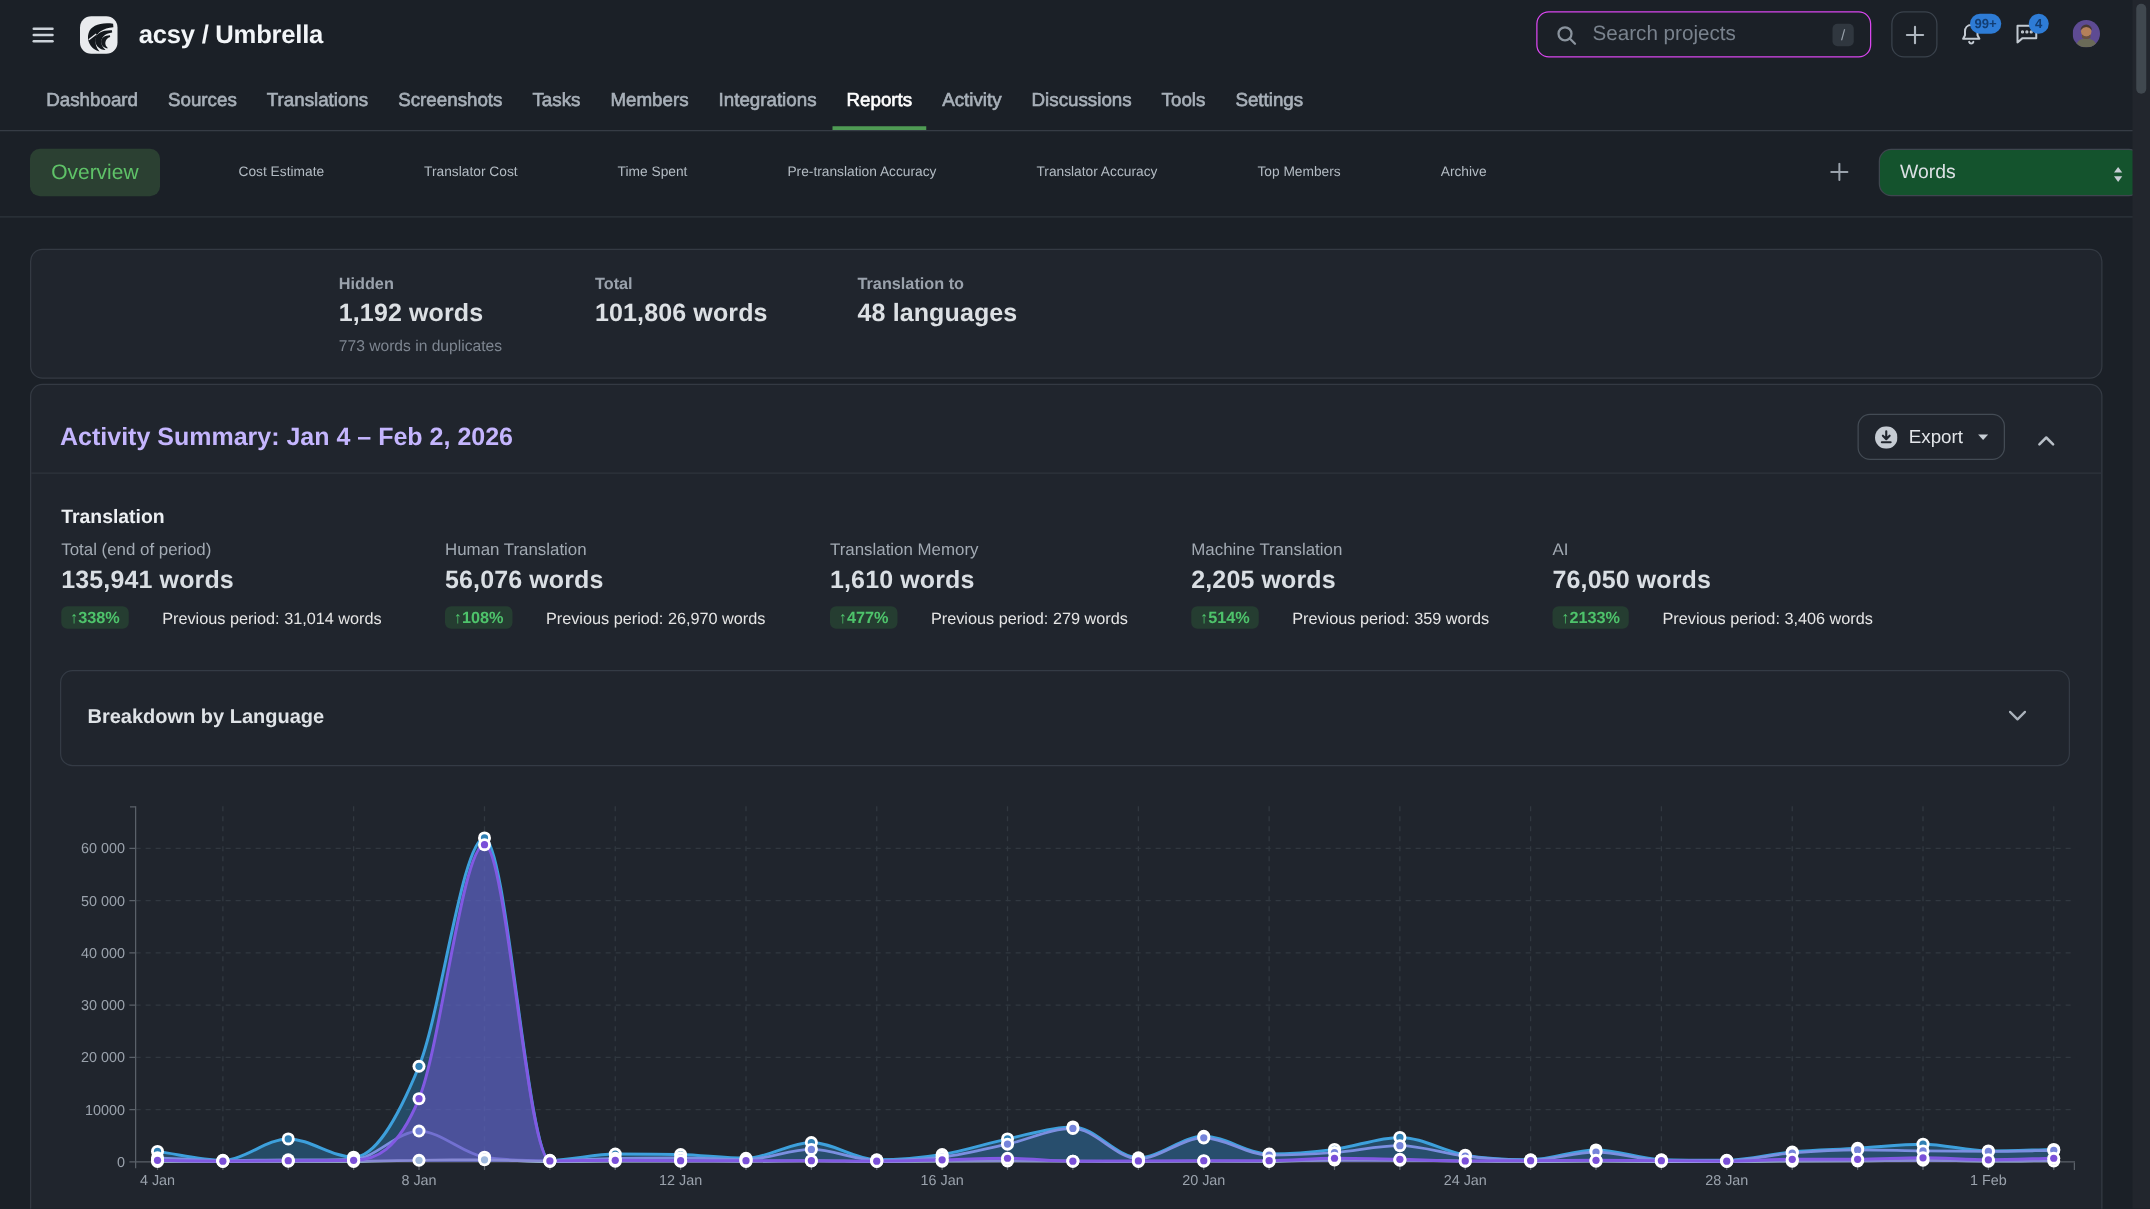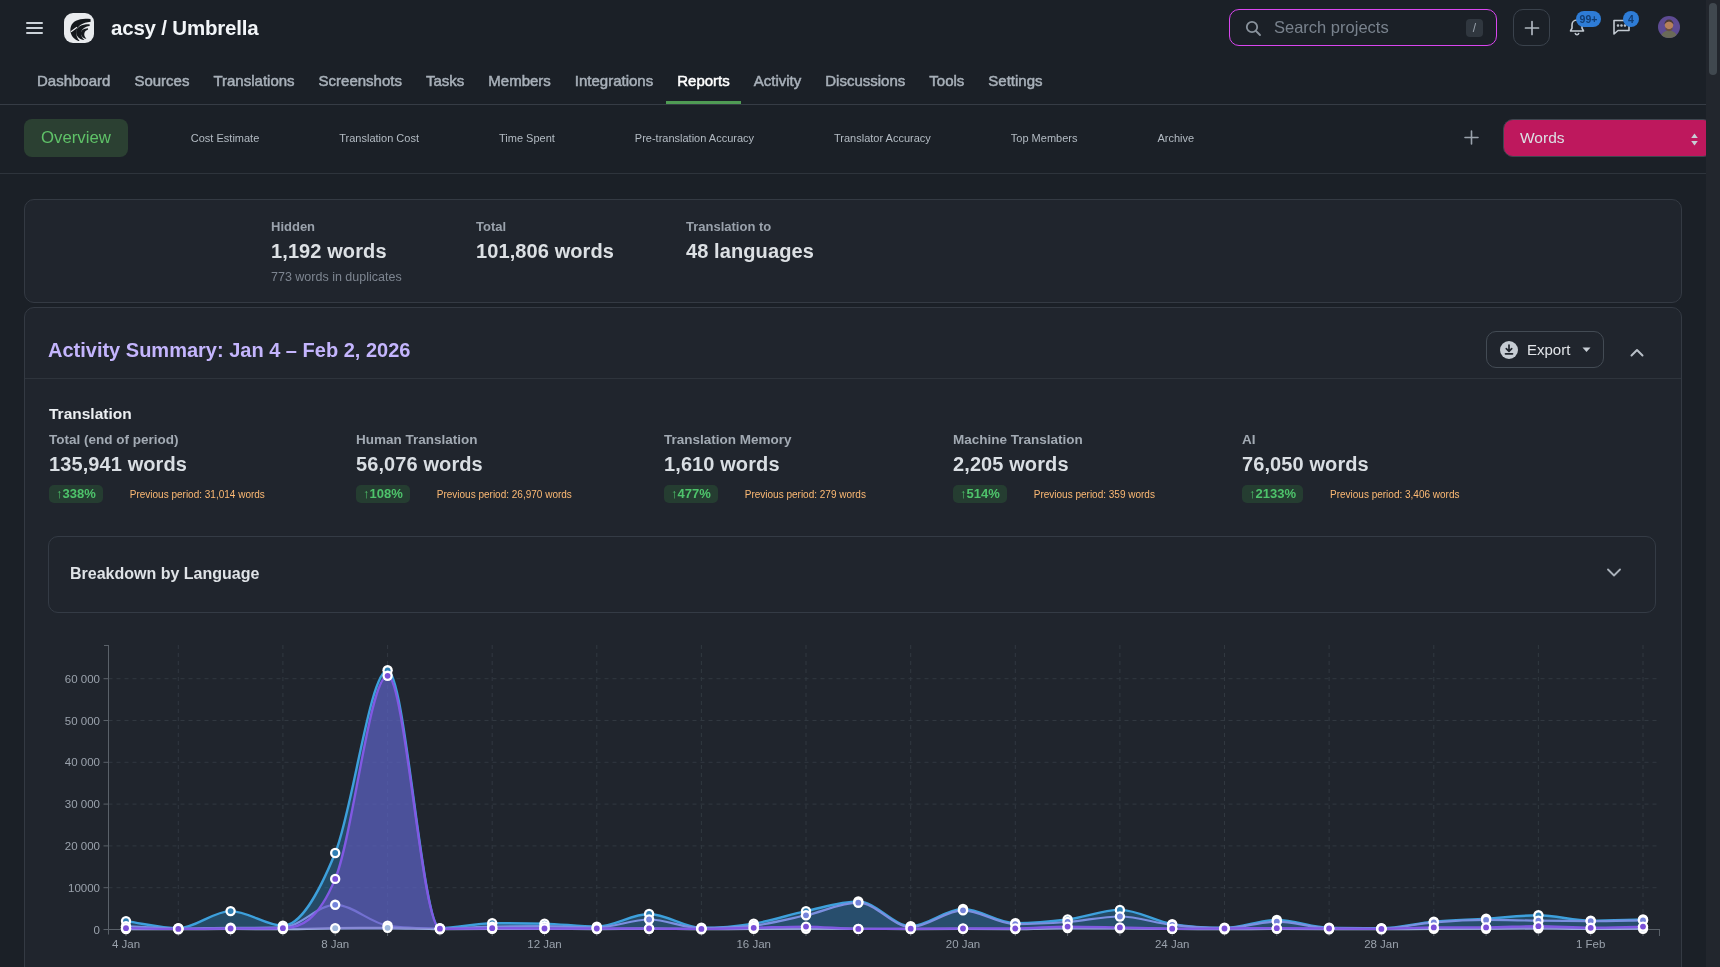--- a/index.html
+++ b/index.html
@@ -24,21 +24,21 @@
 .tabs { position:absolute; left:26px; top:62px; height:40px; display:flex; }
 .tabs .tab { font-size:15px; font-weight:400; -webkit-text-stroke:0.5px currentColor; color:#a8b0b9; padding:0 11px; margin-right:2px; height:42px; line-height:38px; }
 .tabs .tab.active { color:#ffffff; border-bottom:3px solid #4f9b54; }
 .navline { position:absolute; left:0; top:103.5px; width:1720px; height:1px; background:#363c45; }
 
 
 .subtabs { position:absolute; left:24px; top:119px; height:38px; display:flex; align-items:center; }
 .pill { background:#2b4032; color:#5fc268; border-radius:8px; height:38px; line-height:38px; padding:0 17px; font-size:16.75px; margin-right:23px; }
 .subtab { font-size:11px; color:#b3bbc3; margin-right:40px;margin-left:40px; }
 .subplus { position:absolute; left:1464px; top:130px; width:15px; height:15px; }
-.select { position:absolute; left:1503px; top:119px; width:210px; height:38px; background:#be185d; border:1px solid #3f464f; border-radius:10px; }
+.select { position:absolute; left:1503px; top:119px; width:210px; height:38px; background:#14532d; border:1px solid #3f464f; border-radius:10px; }
 .select .val { position:absolute; left:16px; top:9px; font-size:15.5px; color:#dce0e4; }
 .subline { position:absolute; left:0; top:173px; width:1720px; height:1px; background:#2e343c; }
 
 
 .card { position:absolute; left:24px; width:1658px; background:#20252d; border:1px solid #343a43; border-radius:10px; }
 #statcard { top:199px; height:104px; }
 #actcard { top:307px; height:700px; }
 
 .scol { position:absolute; top:0; }
 .slabel { font-size:13px; font-weight:700; color:#9aa2ac; }
@@ -46,25 +46,25 @@
 .ssub { font-size:12.5px; color:#7d8590; margin-top:7px; }
 
 #acttitle { position:absolute; left:48px; top:339px; font-size:20px; font-weight:700; color:#c4b5fd; }
 .export { position:absolute; left:1486px; top:331px; width:118px; height:37px; border:1px solid #434b54; border-radius:10px; }
 .export .txt { position:absolute; left:40px; top:9px; font-size:15px; color:#e2e5e9; }
 .collapse { position:absolute; left:1628px; top:344px; width:18px; height:18px; }
 .actline { position:absolute; left:25px; top:378px; width:1656px; height:1px; background:#2e343c; }
 
 #trheading { position:absolute; left:49px; top:405px; font-size:15.5px; font-weight:700; color:#eceff2; }
 .tcol { position:absolute; top:432px; }
-.tlabel { font-size:13.5px; font-weight:700; color:#a2aab3; }
+.tlabel { font-size:13.5px; font-weight:400; color:#a2aab3; }
 .tval { font-size:20px; font-weight:700; color:#d9dee3; margin-top:6px; letter-spacing:0.1px; }
 .trow { margin-top:9px; display:flex; align-items:center; }
 .gbadge { background:#253d31; color:#4ec36b; font-size:13px; font-weight:700; border-radius:5px; padding:1px 7px 2px 7px; }
-.prev { font-size:10px; color:#fdba74; margin-left:11px;padding-left:16px; }
+.prev { font-size:13px; color:#e5e5e5; margin-left:11px;padding-left:16px; }
 
 .breakdown { position:absolute; left:48px; top:536px; width:1608px; height:77px; border:1px solid #343b45; border-radius:10px; }
 .breakdown .bt { position:absolute; left:21px; top:28px; font-size:16px; font-weight:700; color:#dfe3e7; }
 
 
 .sbtrack { position:absolute; left:1706px; top:0; width:14px; height:967px; background:#22262d; }
 .sbthumb { position:absolute; left:3px; top:3px; width:8px; height:72px; background:#40484f; border-radius:4px; }
 </style>
 </head>
 <body>
@@ -140,21 +140,21 @@
 <div class="tab">Activity</div>
 <div class="tab">Discussions</div>
 <div class="tab">Tools</div>
 <div class="tab">Settings</div>
 </div>
 <div class="navline"></div>
 
 <div class="subtabs">
 <div class="pill">Overview</div>
 <div class="subtab">Cost Estimate</div>
-<div class="subtab">Translation Cost</div>
+<div class="subtab">Translator Cost</div>
 <div class="subtab">Time Spent</div>
 <div class="subtab">Pre-translation Accuracy</div>
 <div class="subtab">Translator Accuracy</div>
 <div class="subtab">Top Members</div>
 <div class="subtab">Archive</div>
 </div>
 <svg class="subplus" viewBox="0 0 15 15">
     <path d="M7.5 1 V14 M1 7.5 H14" stroke="#9aa2ac" stroke-width="1.6" stroke-linecap="round"></path>
   </svg>
 <div class="select">

